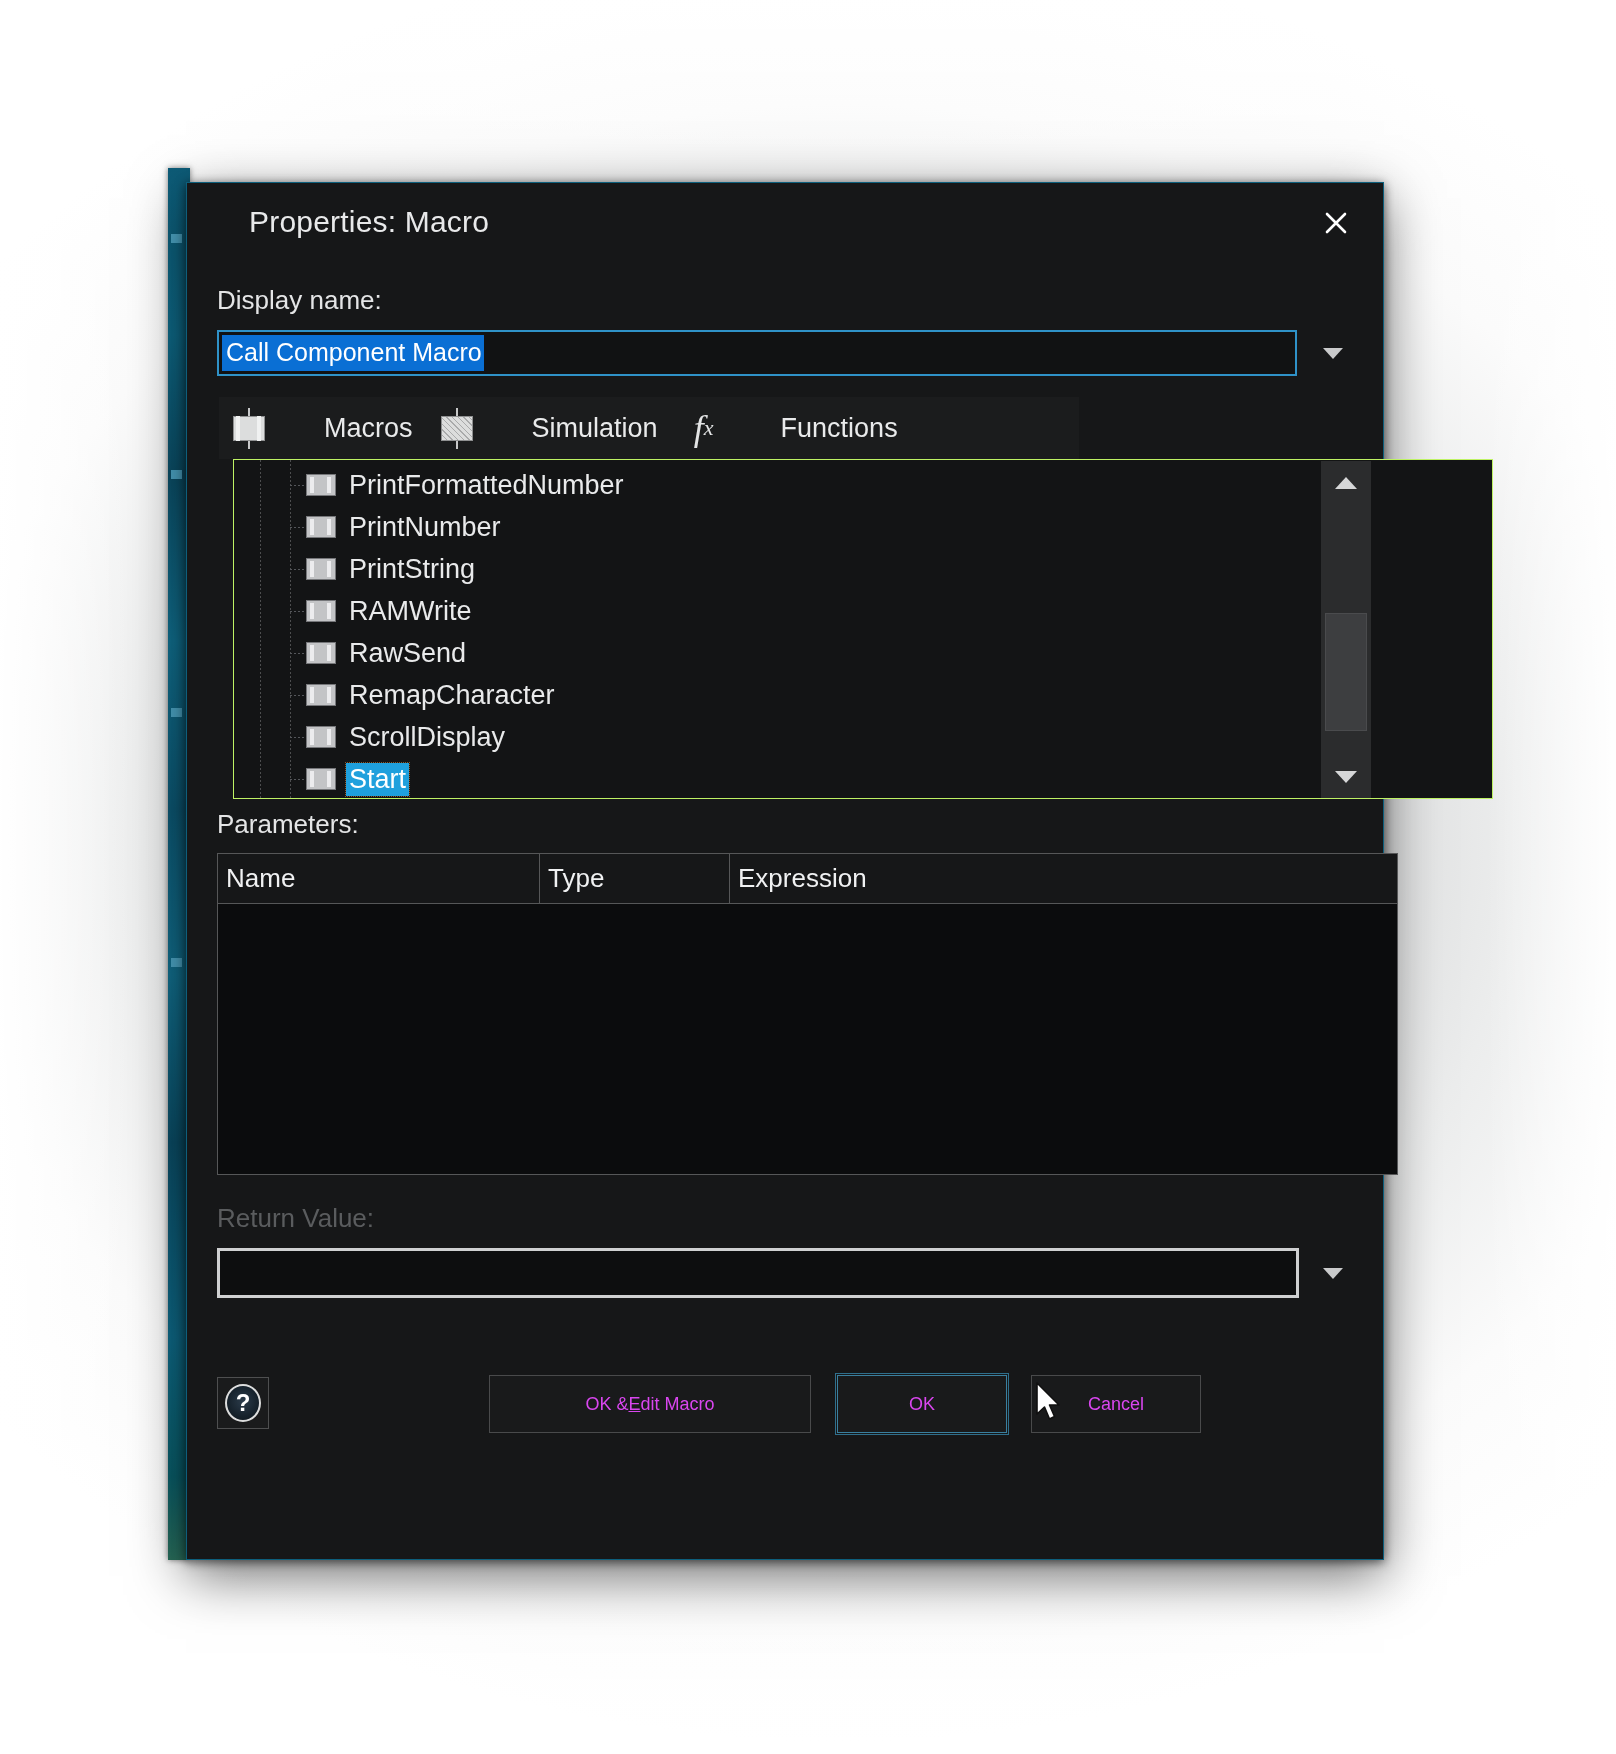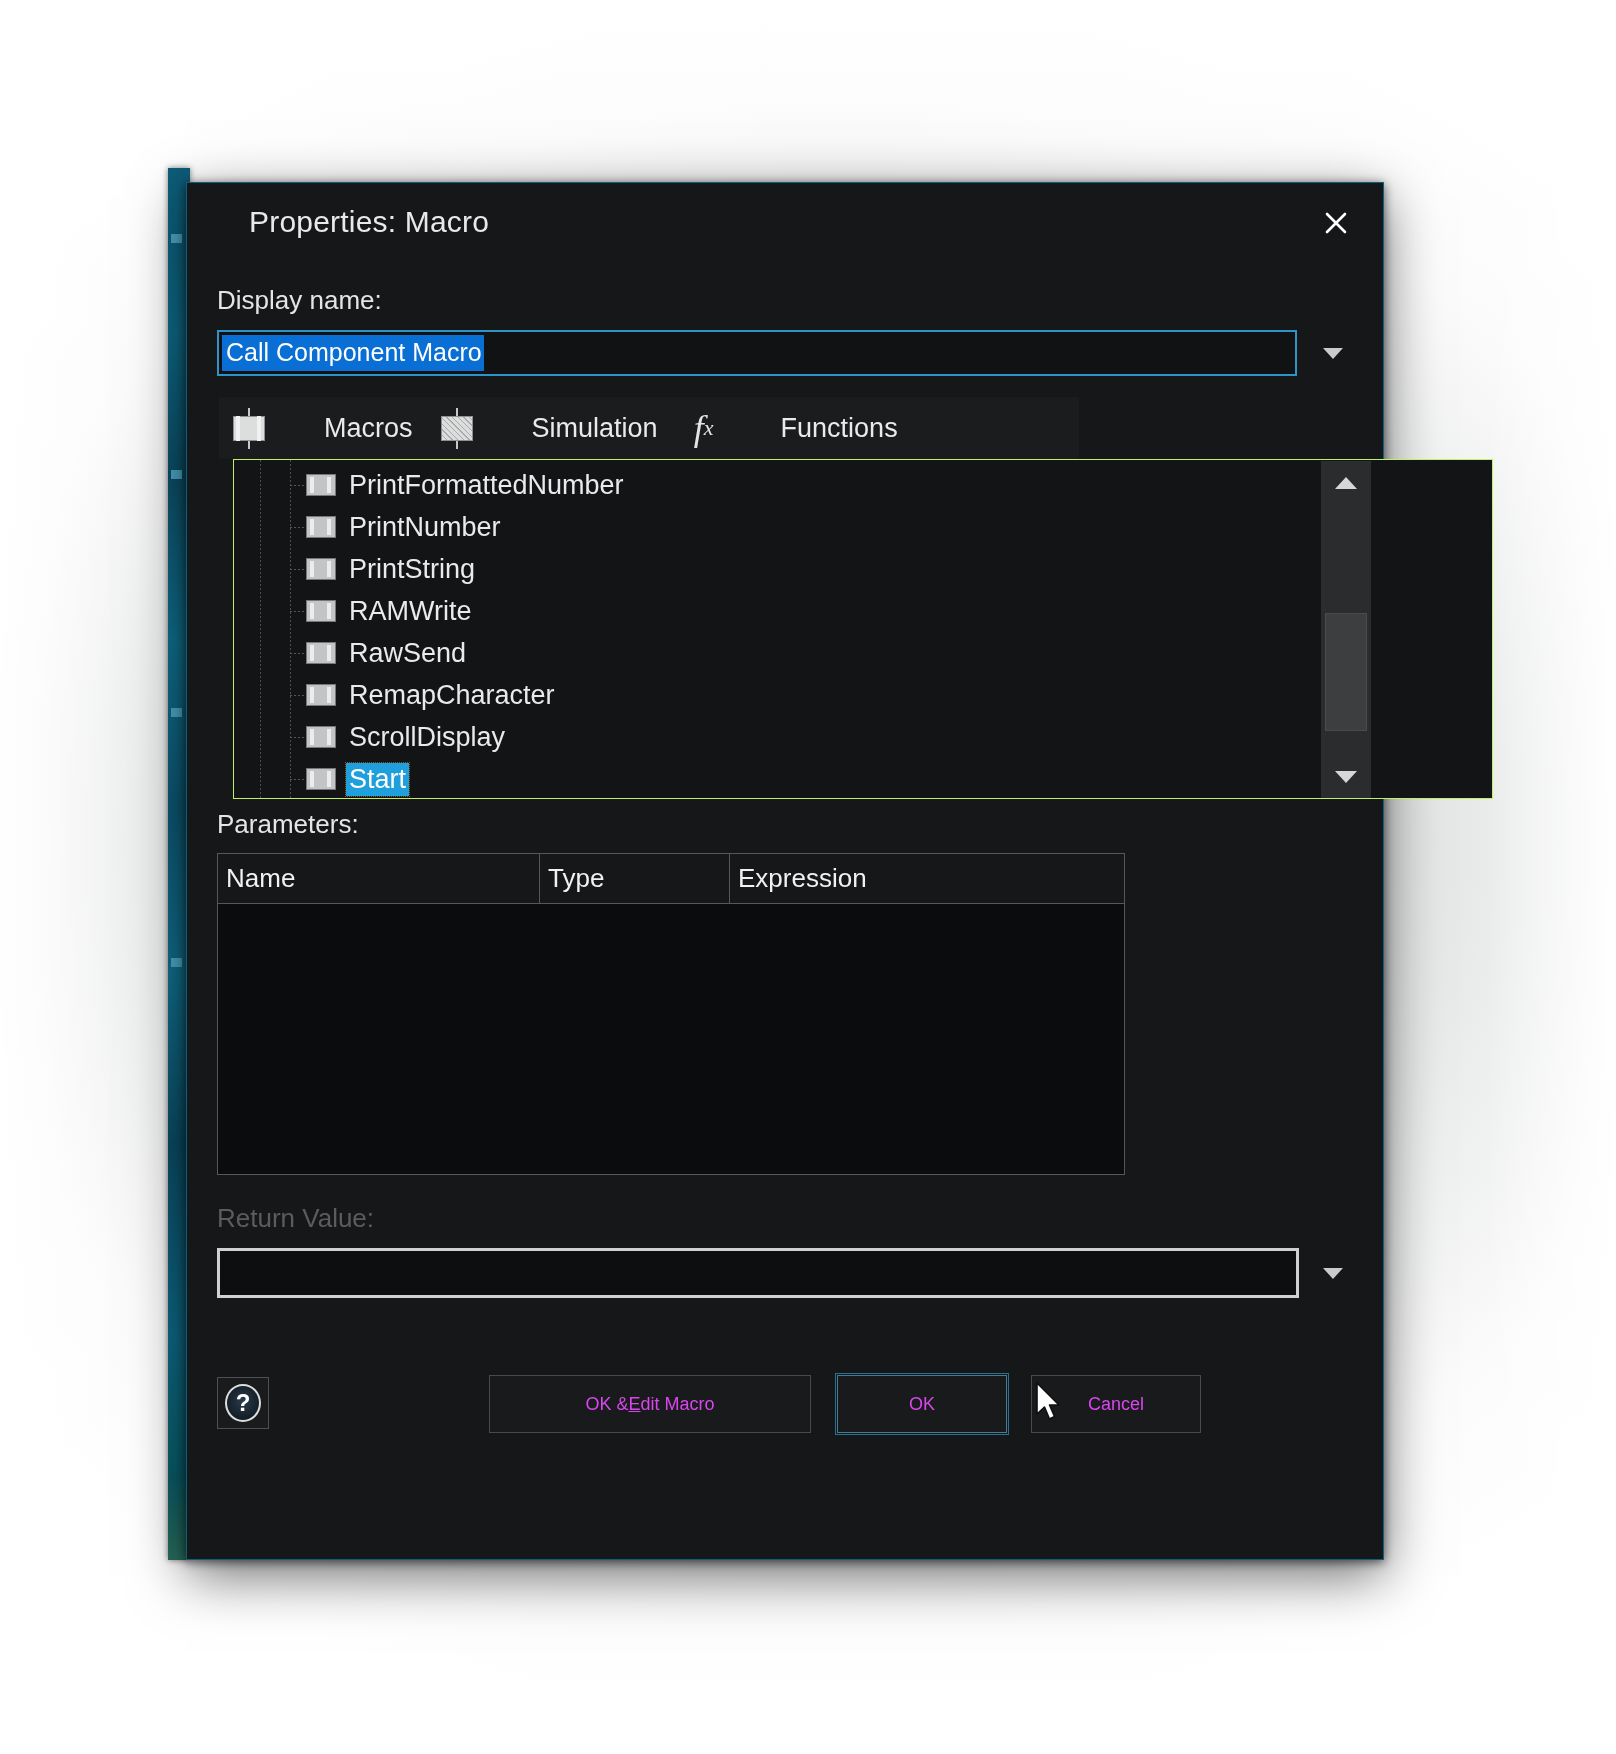--- a/index.html
+++ b/index.html
@@ -351,21 +351,21 @@
     border: 1px solid #4a4b4d;
     box-sizing: border-box;
     cursor: pointer;
   }
 
   
   .ptable {
     position: absolute;
     left: 28px;
     top: 668px;
-    width: 908px;
+    width: 1181px;
     height: 322px;
     border: 1px solid #565758;
     box-sizing: border-box;
     background: #a3a3a3;
   }
   .ptable-head {
     display: flex;
     height: 50px;
     background: #161718;
   }

